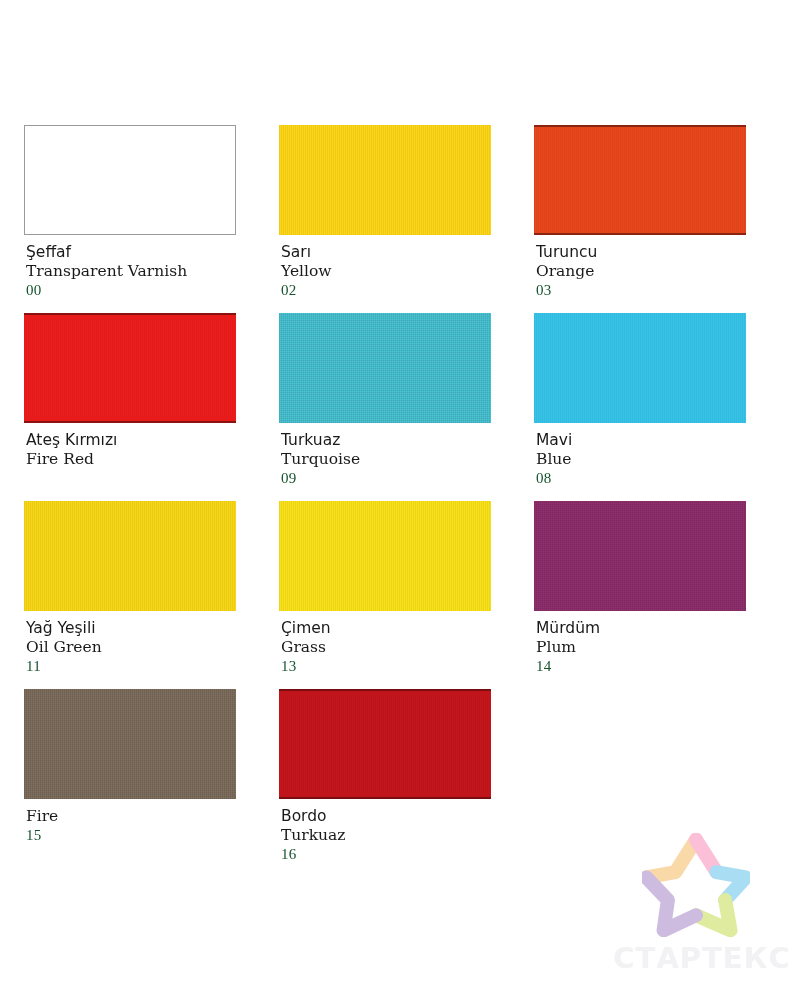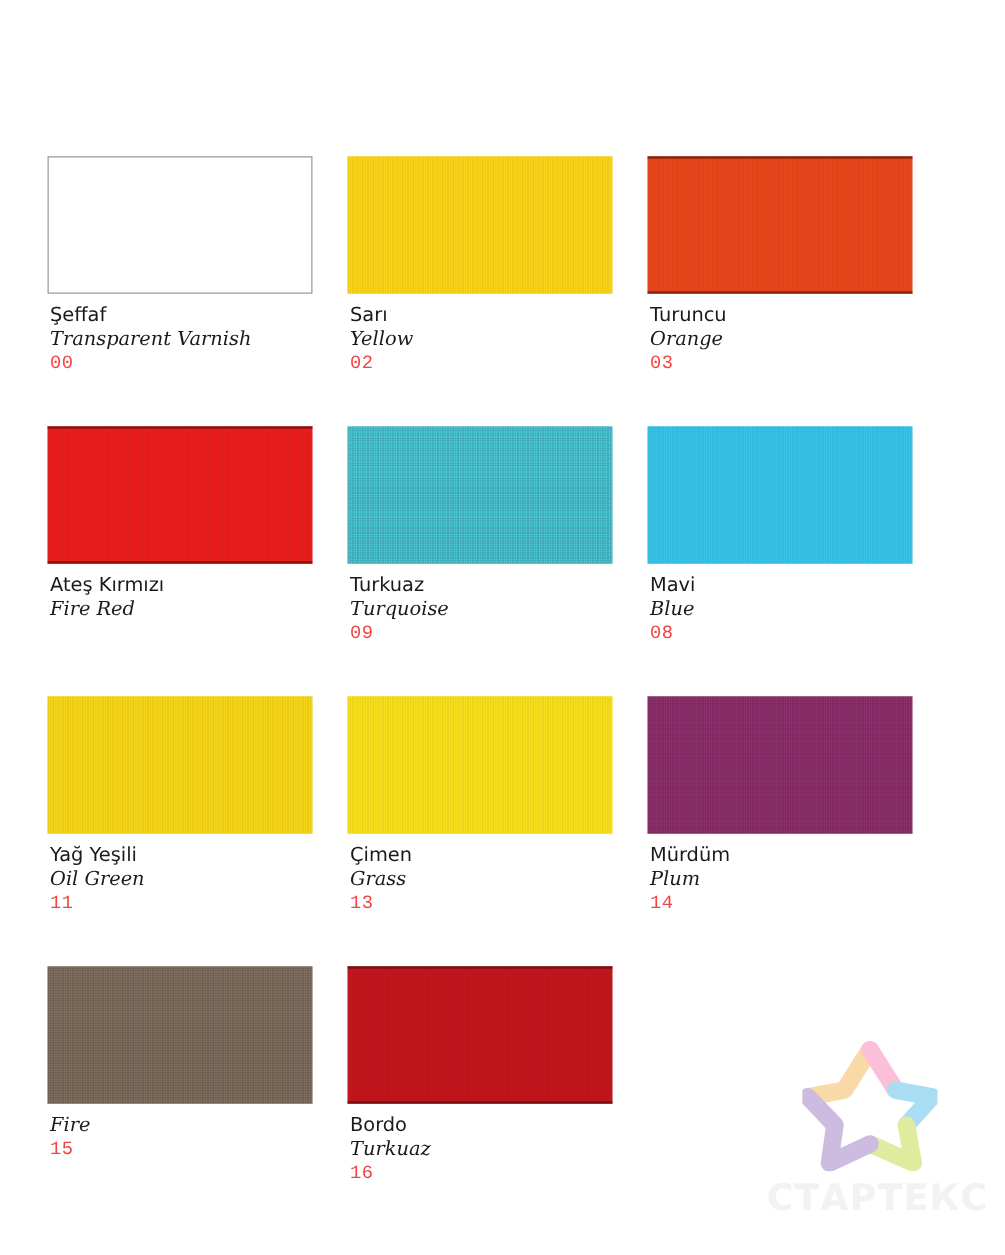--- a/index.html
+++ b/index.html
@@ -13,28 +13,27 @@
     height: 1004px;
     position: relative;
     overflow: hidden;
     font-family: "Liberation Sans", sans-serif;
     -webkit-font-smoothing: antialiased;
   }
 
   
   #swatch-grid {
     position: absolute;
-    left: 38px;
+    left: 24px;
     top: 125px;
     width: 722px;
     display: grid;
     grid-template-columns: 212px 212px 212px;
     column-gap: 43px;
     row-gap: 0;
-    gap: 28px;
   }
   .swatch-cell {
     width: 212px;
     height: 188px;
     position: relative;
   }
   .swatch-chip {
     width: 212px;
     height: 110px;
     position: relative;
@@ -84,31 +83,30 @@
   }
   .label-tr {
     font-family: "DejaVu Sans", sans-serif;
     font-size: 15.5px;
     line-height: 19px;
     color: #1a1a1a;
     white-space: nowrap;
   }
   .label-en {
     font-family: "DejaVu Serif", serif;
-    font-style: italic;
     font-size: 15.5px;
     line-height: 19px;
     color: #1a1a1a;
     white-space: nowrap;
   }
   .label-code {
-    font-family: Liberation Mono, monospace;
+    font-family: Liberation Serif, serif;
     font-size: 15px;
     line-height: 19px;
-    color: #ef4444;
+    color: #14532d;
     letter-spacing: 0.3px;
   }
 
   
   #watermark {
     position: absolute;
     left: 607px;
     top: 833px;
     width: 190px;
     height: 150px;

